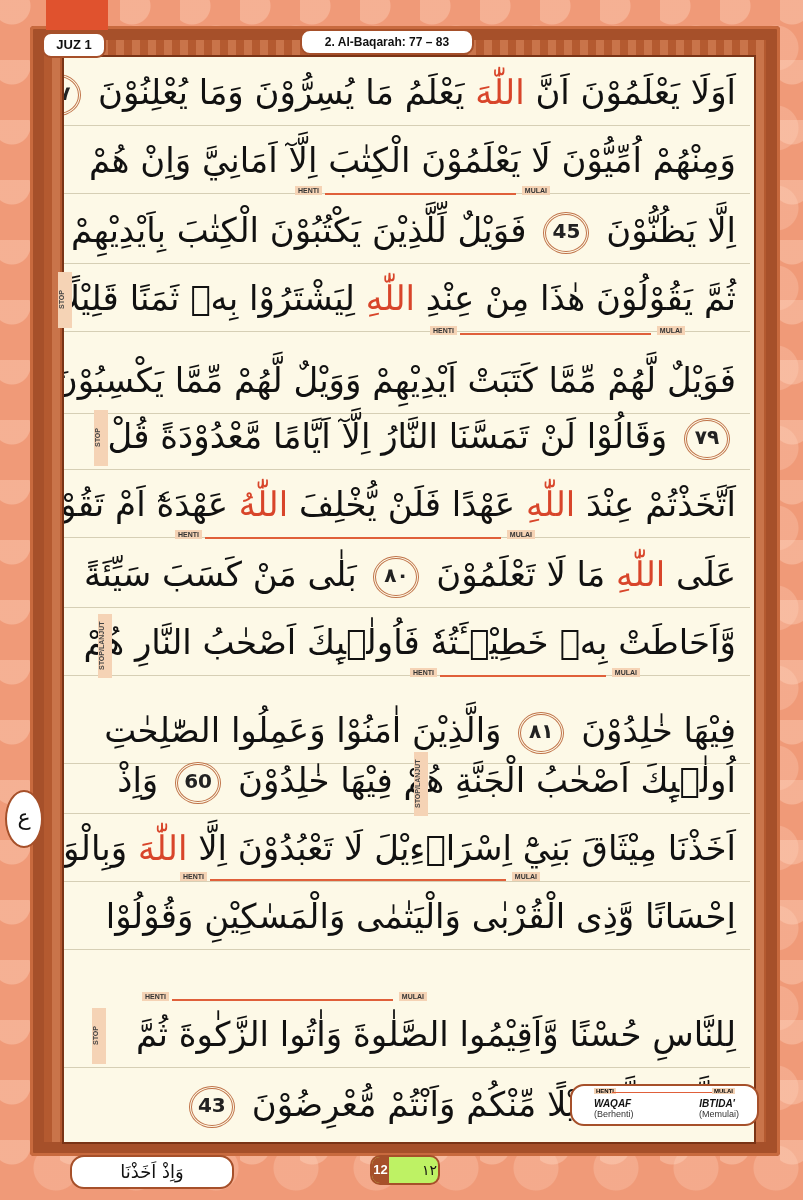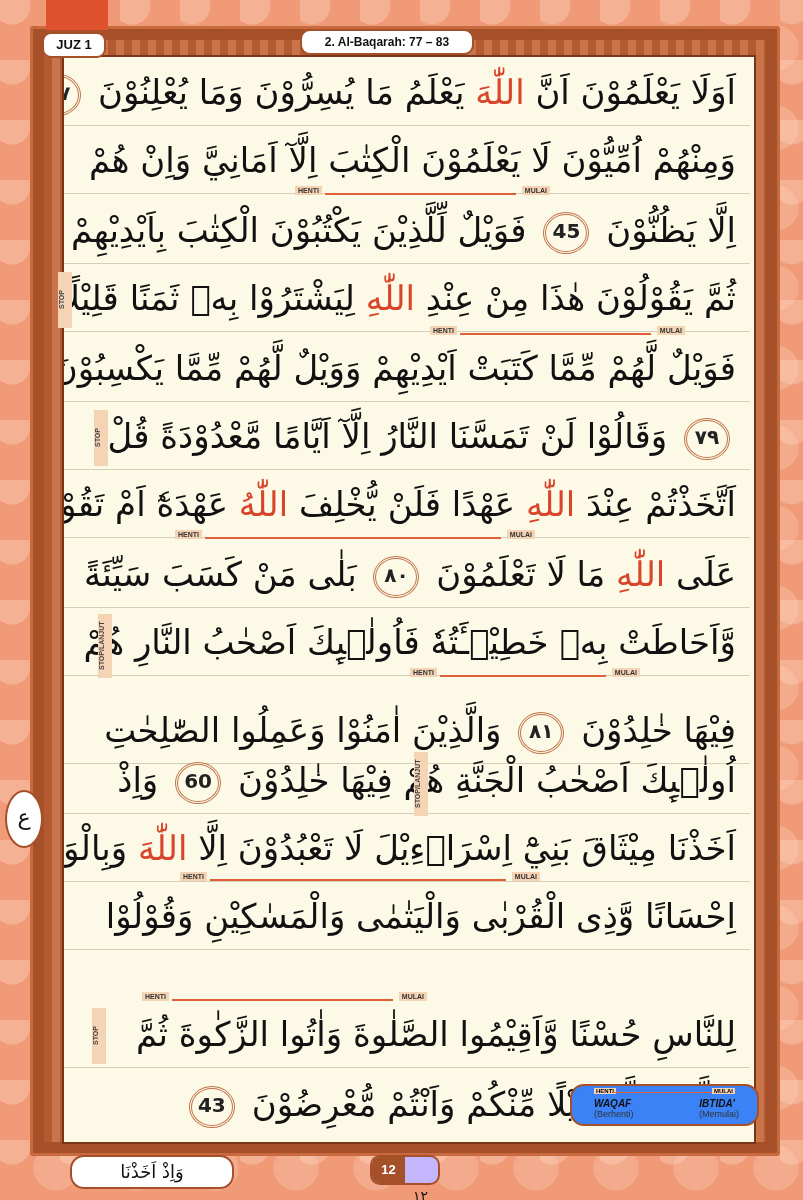--- a/index.html
+++ b/index.html
@@ -24,24 +24,24 @@
     font:bold 20px "DejaVu Sans",sans-serif;line-height:32px;text-align:center;color:#222;vertical-align:middle;margin:0 6px;background:#fdf9e7;}
   .stop{position:absolute;width:14px;height:56px;background:#f5d3b5;writing-mode:vertical-rl;transform:rotate(180deg);
     font:bold 7px "Liberation Sans",sans-serif;color:#444;text-align:center;z-index:3;}
   .marker{position:absolute;height:12px;z-index:3;}
   .marker .lbl{position:absolute;top:0;background:#f5d3b5;font:bold 7px "Liberation Sans",sans-serif;color:#333;padding:1px 3px;}
   .marker .bar{position:absolute;top:7px;height:2px;background:#e0603a;}
   .ruku{position:absolute;left:5px;top:790px;width:34px;height:54px;border:2px solid #a6502a;border-radius:50%;background:#fff;
     font:22px "DejaVu Sans",sans-serif;text-align:center;line-height:52px;color:#111;z-index:5;}
   .catchword{position:absolute;left:70px;top:1155px;width:160px;height:30px;background:#fff;border:2px solid #a6502a;border-radius:14px;
     font:18px "DejaVu Sans",sans-serif;text-align:center;line-height:30px;color:#111;z-index:5;}
-  .page-num{position:absolute;left:370px;top:1155px;width:66px;height:26px;background:#c4b5fd;border:2px solid #a6502a;border-radius:10px;z-index:5;display:flex;flex-direction:column;}
+  .page-num{position:absolute;left:370px;top:1155px;width:66px;height:26px;background:#bef264;border:2px solid #a6502a;border-radius:10px;z-index:5;display:flex;}
   .page-num .latin{width:33px;background:#a6502a;color:#fff;font:bold 13px "Liberation Sans",sans-serif;text-align:center;line-height:26px;border-radius:8px 0 0 8px;}
   .page-num .arabic{width:33px;color:#111;font:14px "DejaVu Sans",sans-serif;text-align:center;line-height:26px;margin-left:32px;}
-  .legend{position:absolute;left:570px;top:1084px;width:185px;height:38px;background:#3b82f6;border:2px solid #a6502a;border-radius:14px;z-index:5;}
+  .legend{position:absolute;left:570px;top:1084px;width:185px;height:38px;background:#ffffff;border:2px solid #a6502a;border-radius:14px;z-index:5;}
   .legend .l{position:absolute;top:2px;font:bold 6px "Liberation Sans",sans-serif;background:#f5d3b5;padding:0 2px;}
   .legend .t{position:absolute;top:12px;font:bold italic 10px "Liberation Sans",sans-serif;color:#111;}
   .legend .s{position:absolute;top:23px;font:9px "Liberation Sans",sans-serif;color:#333;}
   .legend .bar{position:absolute;top:6px;left:40px;right:40px;height:1px;background:#e0603a;}
 </style>
 </head>
 <body>
 
 <div class="bg-pattern"></div>
 <div class="frame">
@@ -76,21 +76,21 @@
 <div class="line" style="top:264px">
   <span>ثُمَّ يَقُوْلُوْنَ هٰذَا مِنْ عِنْدِ </span><span class="allah">اللّٰهِ</span><span> لِيَشْتَرُوْا بِهٖ ثَمَنًا قَلِيْلًا</span>
 </div>
 <div class="stop" style="left:58px;top:272px">STOP</div>
 <div class="marker" style="left:430px;top:326px;width:255px">
   <span class="lbl" style="left:0">HENTI</span>
   <span class="bar" style="left:30px;right:34px"></span>
   <span class="lbl" style="right:0">MULAI</span>
 </div>
 
-<div class="line" style="top:334px">
+<div class="line" style="top:346px">
   <span>فَوَيْلٌ لَّهُمْ مِّمَّا كَتَبَتْ اَيْدِيْهِمْ وَوَيْلٌ لَّهُمْ مِّمَّا يَكْسِبُوْنَ</span>
 </div>
 
 <div class="line" style="top:402px">
   <span class="ayah">٧٩</span>
   <span>وَقَالُوْا لَنْ تَمَسَّنَا النَّارُ اِلَّآ اَيَّامًا مَّعْدُوْدَةً قُلْ</span>
 </div>
 <div class="stop" style="left:94px;top:410px">STOP</div>
 
 <div class="line" style="top:470px">

